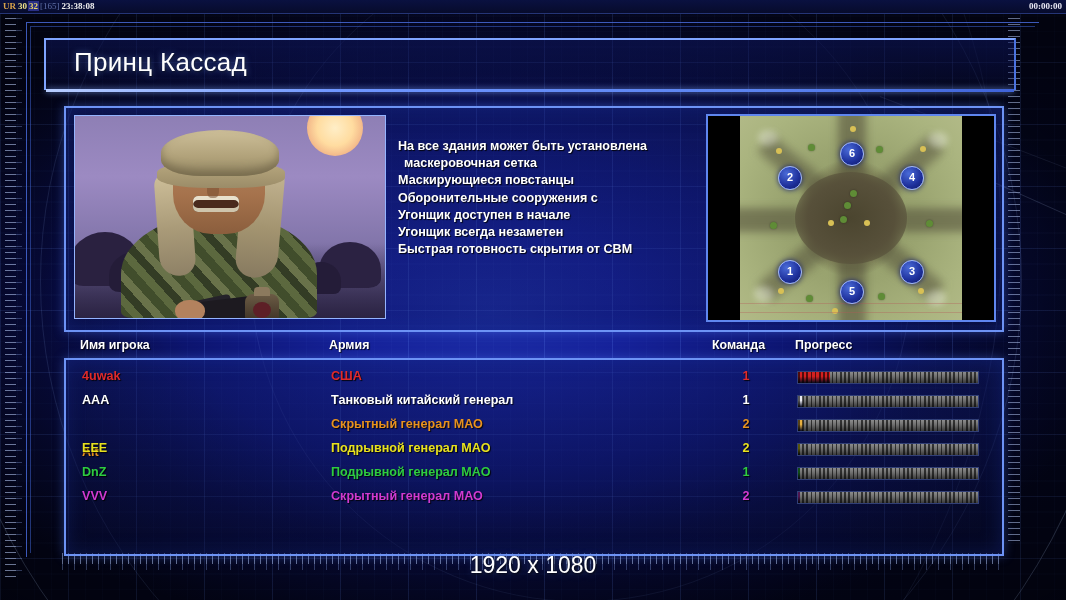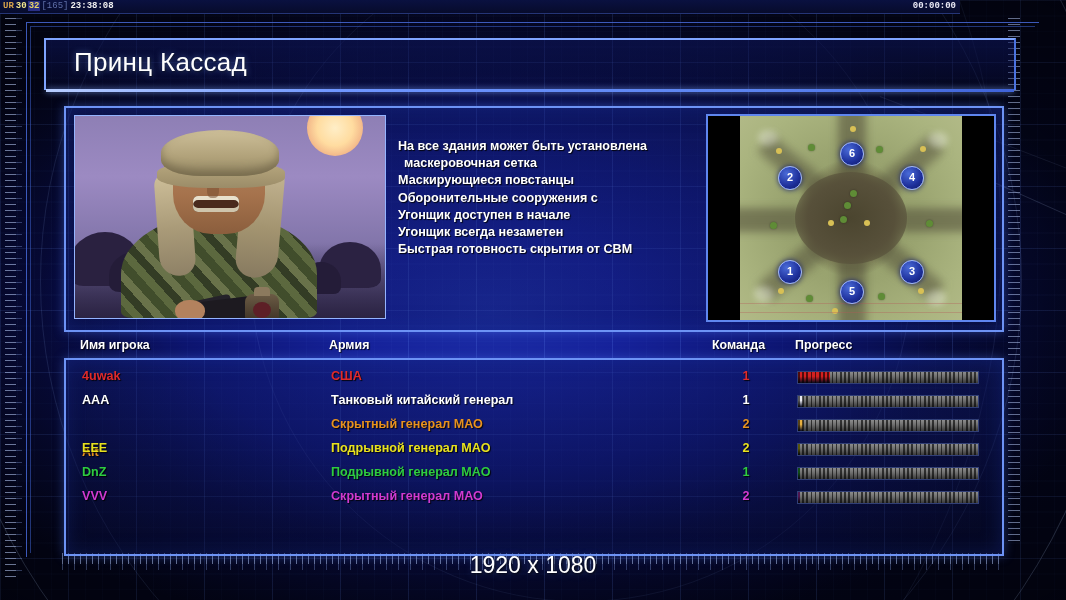--- a/index.html
+++ b/index.html
@@ -51,24 +51,24 @@
     background-image:repeating-linear-gradient(to bottom, rgba(150,180,255,.30) 0 1px, transparent 1px 12px);}
   .ruler.right{right:46px;top:18px;width:12px;height:528px;
     background-image:repeating-linear-gradient(to bottom, rgba(190,210,255,.5) 0 1px, transparent 1px 6px);}
   .ruler.bottom{left:62px;bottom:36px;height:11px;width:940px;
     background-image:repeating-linear-gradient(to right, rgba(190,210,255,.5) 0 1px, transparent 1px 6px);}
   .ruler.bottom2{left:62px;bottom:30px;height:6px;width:940px;
     background-image:repeating-linear-gradient(to right, rgba(150,180,255,.30) 0 1px, transparent 1px 12px);}
 
   
   #topbar{
-    position:absolute;left:0;top:0;width:960px;height:13px;
+    position:absolute;left:0;top:0;width:1066px;height:13px;
     background:linear-gradient(to bottom,#0a1140,#070b2c);
     border-bottom:1px solid rgba(90,120,220,.35);
-    font-family:Liberation Mono, monospace;font-size:9px;line-height:13px;
+    font-family:Liberation Serif, serif;font-size:9px;line-height:13px;
     white-space:nowrap;z-index:40;text-align:right;
   }
   #topbar .seg{padding:0 1px;}
   .hud-ur{color:#d8a24a;font-weight:bold;}
   .hud-n1{color:#f2e68c;font-weight:bold;}
   .hud-n2{color:#e8d468;font-weight:bold;background:#2a2f86;}
   .hud-br{color:#5f6fa8;}
   .hud-clock{color:#f0f0f0;font-weight:bold;}
   #topbar .left{position:absolute;left:2px;top:0;}
   #topbar .right{position:absolute;right:4px;top:0;color:#e9e9f5;font-weight:bold;}

